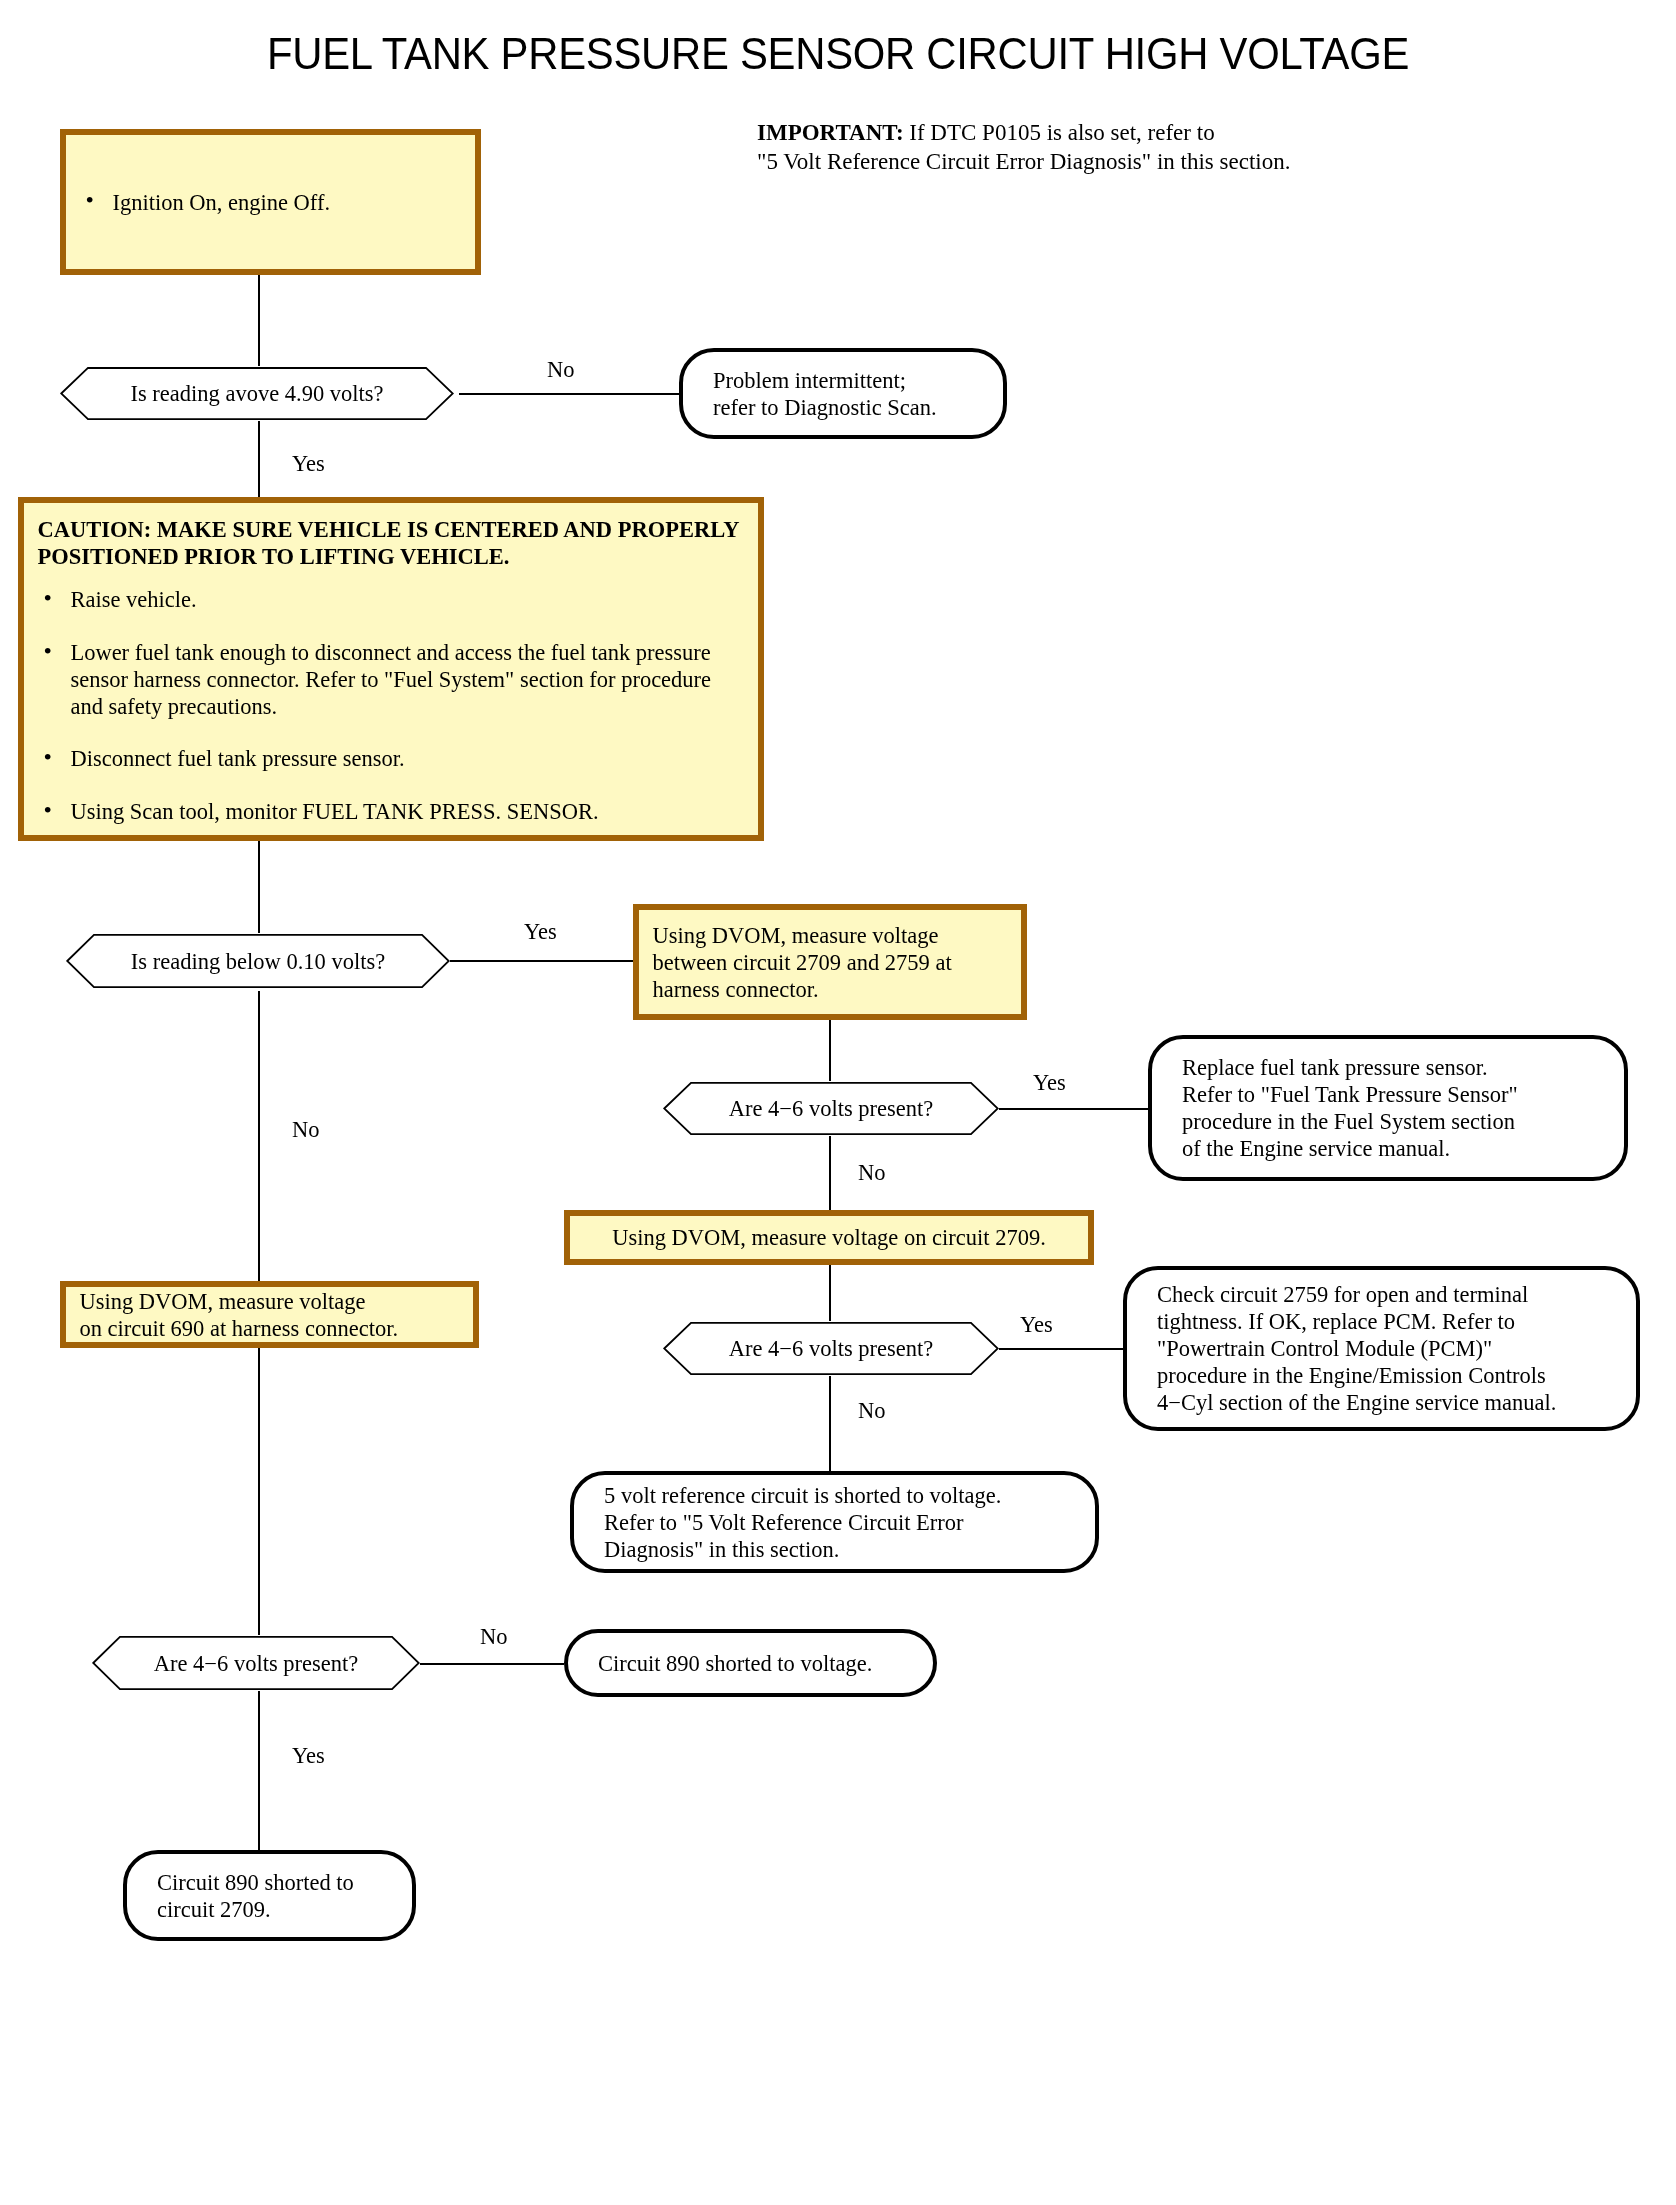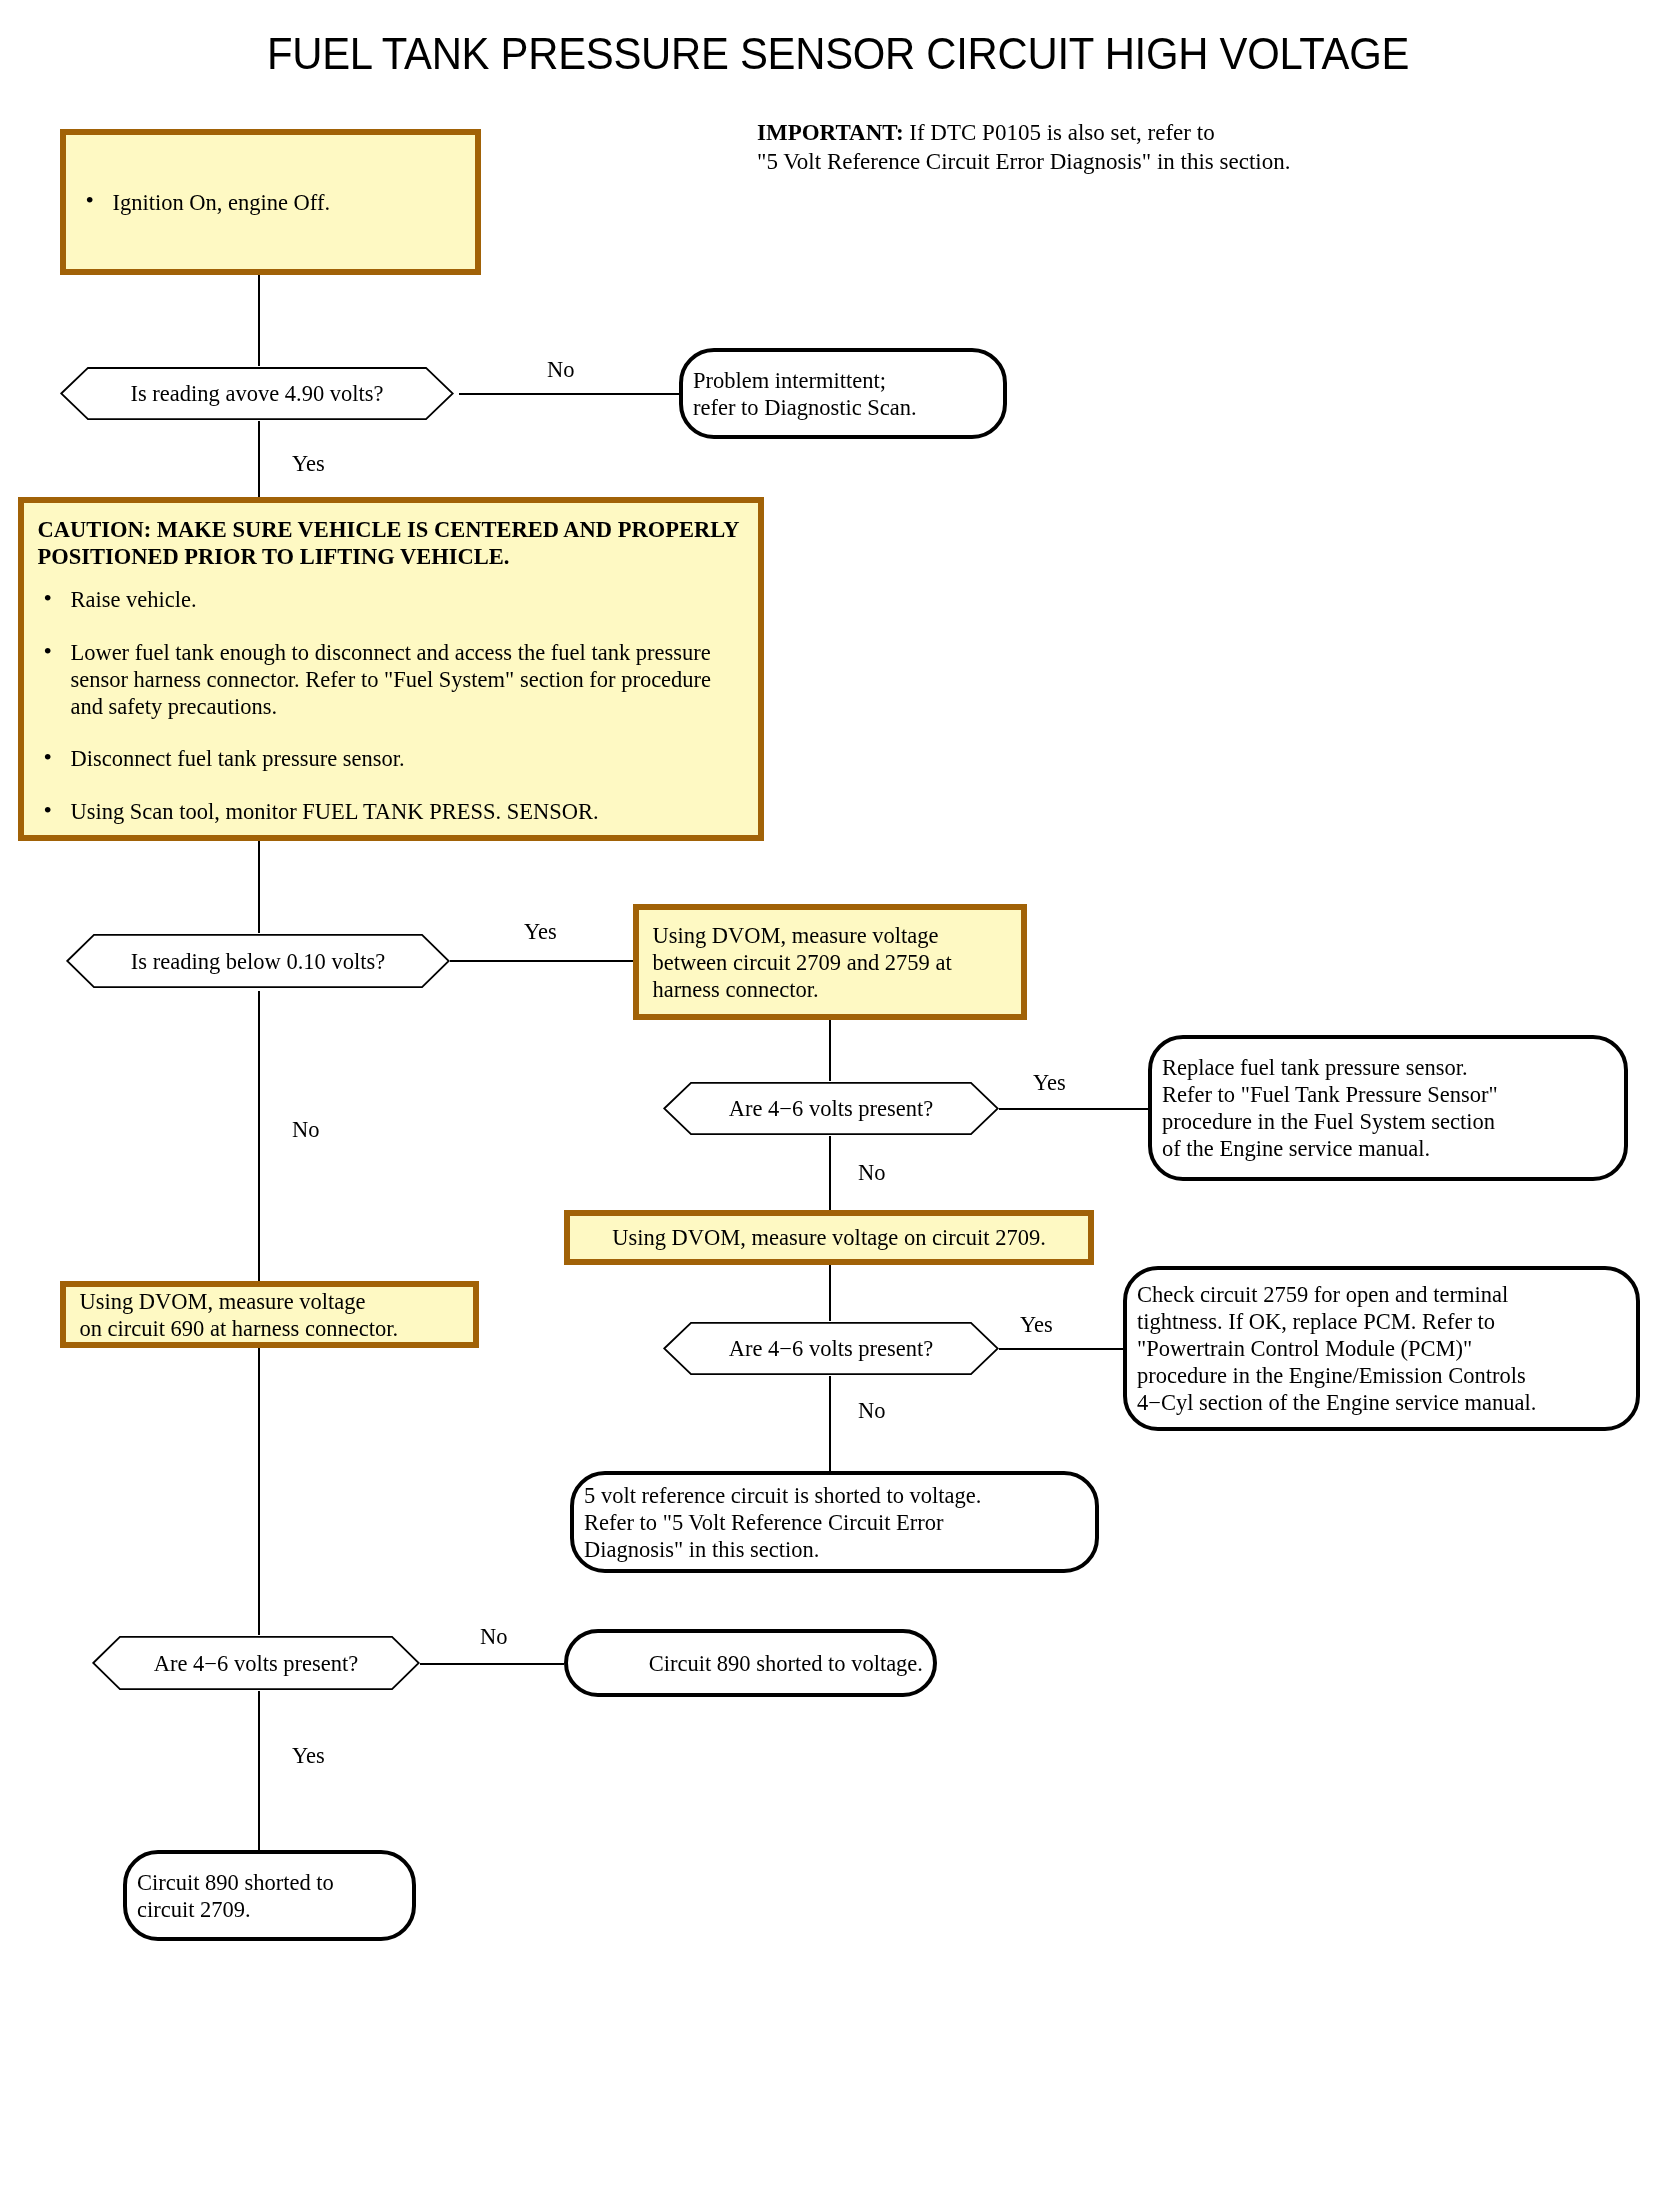--- a/index.html
+++ b/index.html
@@ -51,21 +51,21 @@
   .rect .inner { padding: 0 13.4px; width: 100%; }
 
   
   .round {
     border: 4.3px solid #000;
     border-radius: 35px;
     background: #ffffff;
     display: flex;
     align-items: center;
   }
-  .round .inner { padding: 0 10px; width: 100%; }
+  .round .inner { padding: 0 30px; width: 100%; }
 
   
   .hex {
     background: #ffffff;
     display: flex;
     align-items: center;
     justify-content: center;
   }
   .hex .hexsvg { position: absolute; left: 0; top: 0; }
   .hex .hextext {
@@ -273,21 +273,21 @@
   </div>
 
   <div class="node hex" style="left:92px; top:1635px; width:328px; height:56px;">
     <svg class="hexsvg" width="328" height="56" viewBox="0 0 540 92">
       <polygon points="2,46 46,3 494,3 538,46 494,89 46,89" fill="#ffffff" stroke="#000000" stroke-width="3"></polygon>
     </svg>
     <div class="hextext t">Are 4−6 volts present?</div>
   </div>
 
   <div class="node round" style="left:564px; top:1629px; width:373px; height:68px;">
-    <div class="inner t" style="text-align:right;">
+    <div class="inner t" style="text-align:left;">
       <div>Circuit 890 shorted to voltage.</div>
     </div>
   </div>
 
   <div class="node round" style="left:123px; top:1850px; width:293px; height:91px;">
     <div class="inner t">
       <div>Circuit 890 shorted to</div>
       <div>circuit 2709.</div>
     </div>
   </div>

